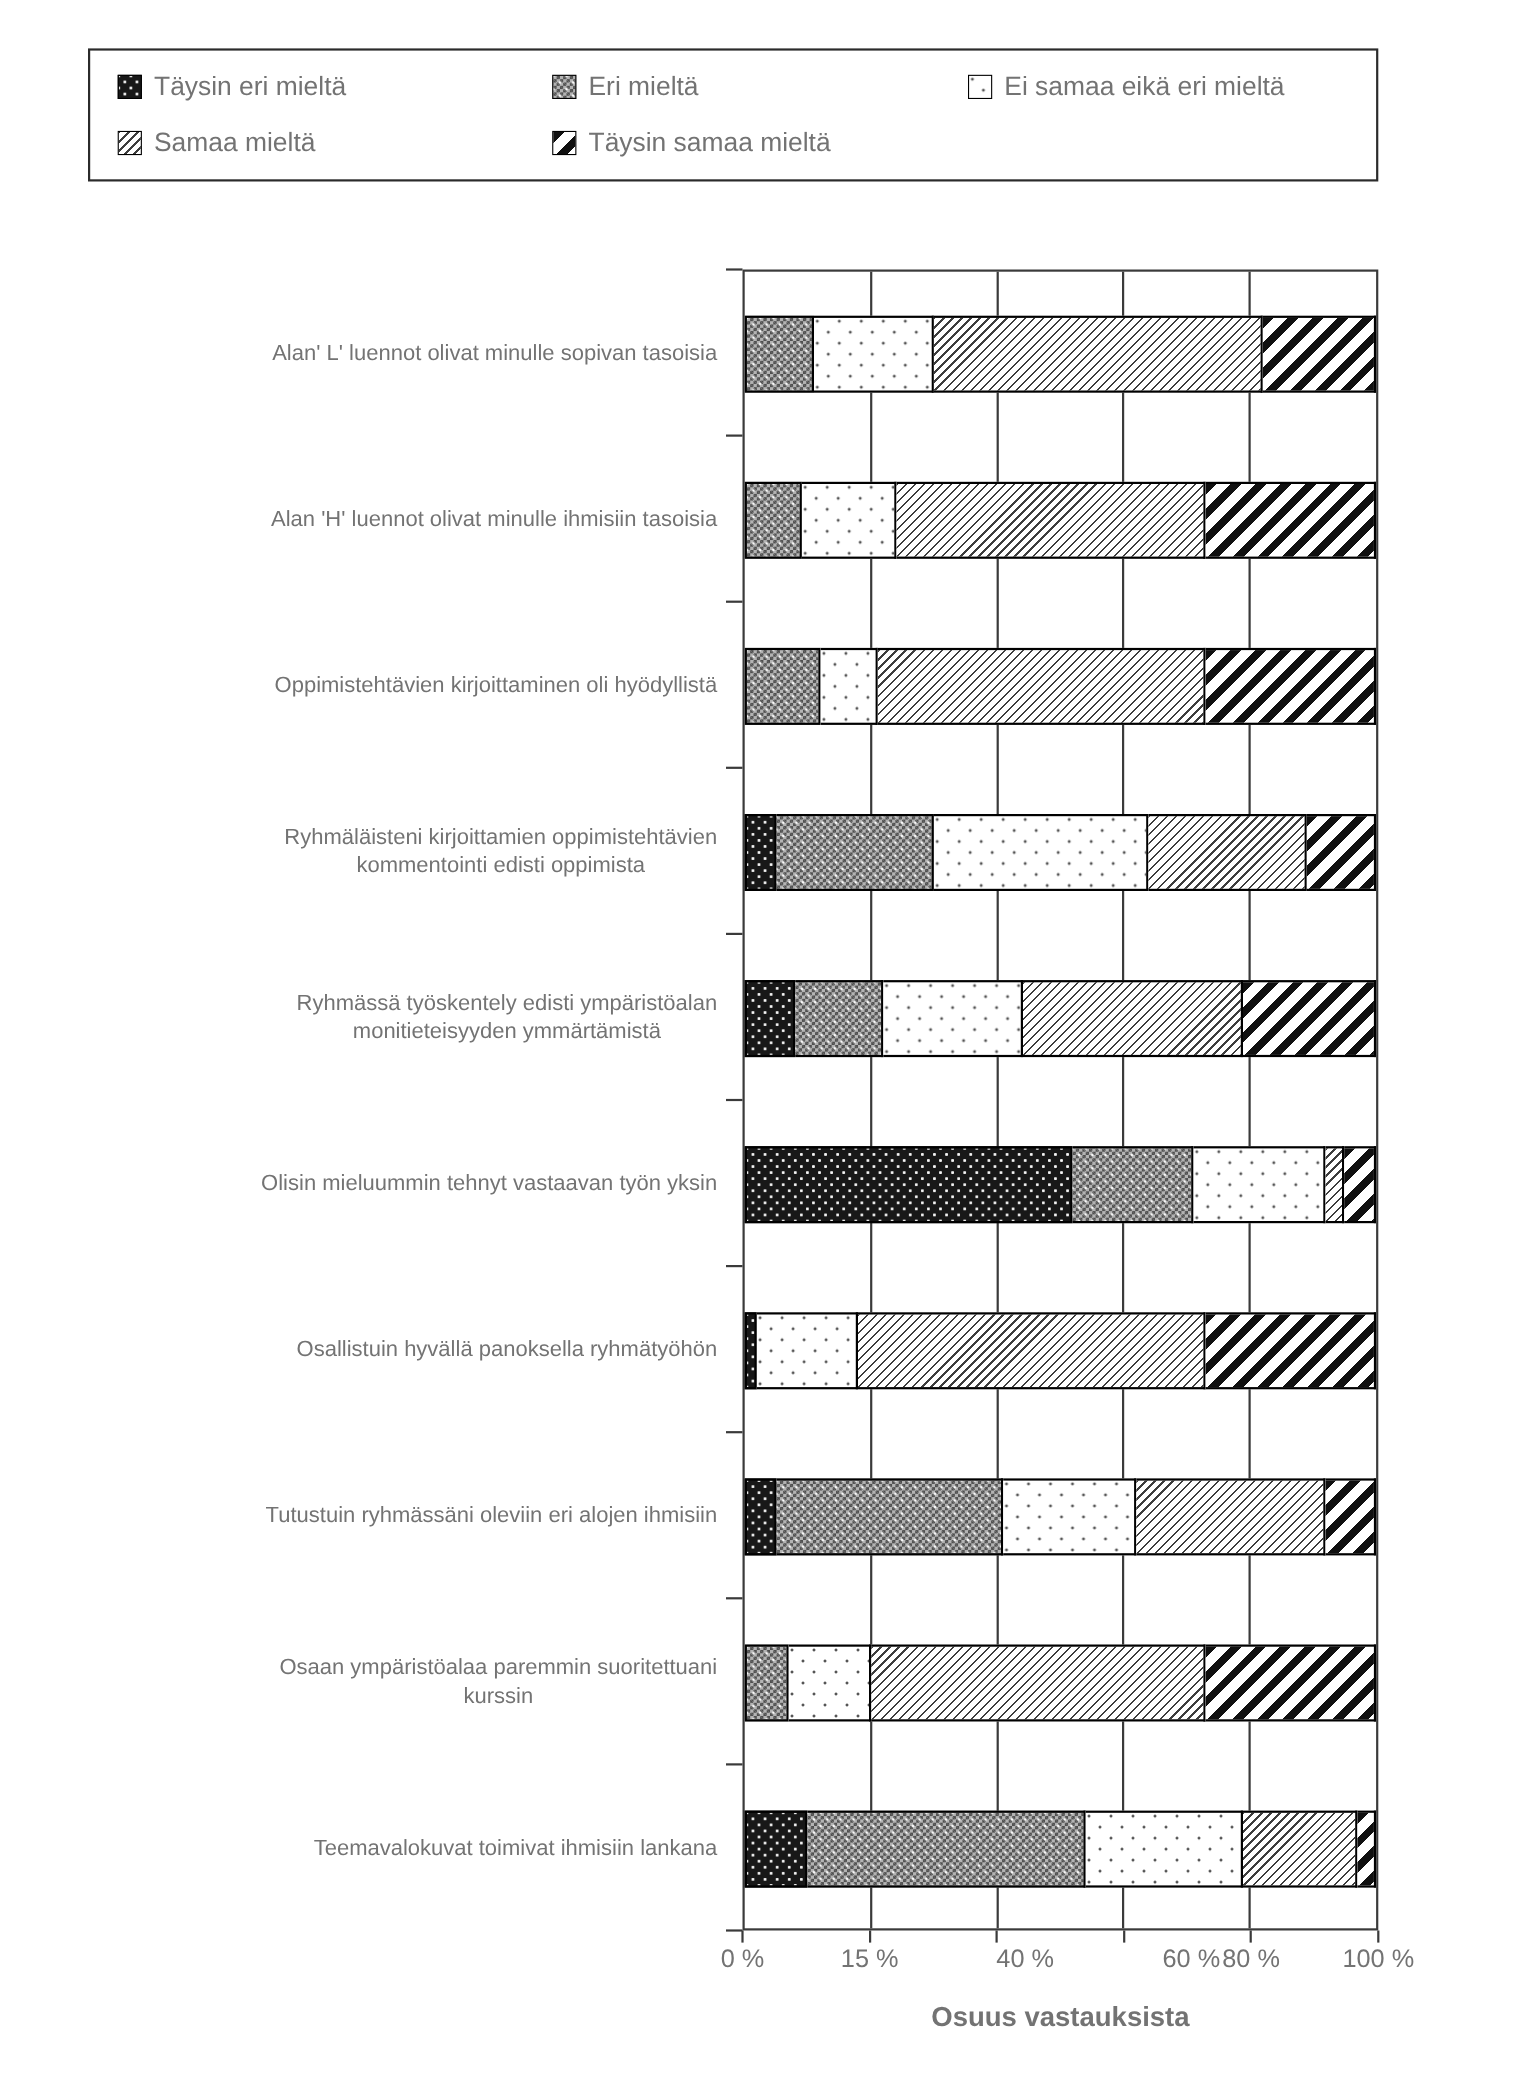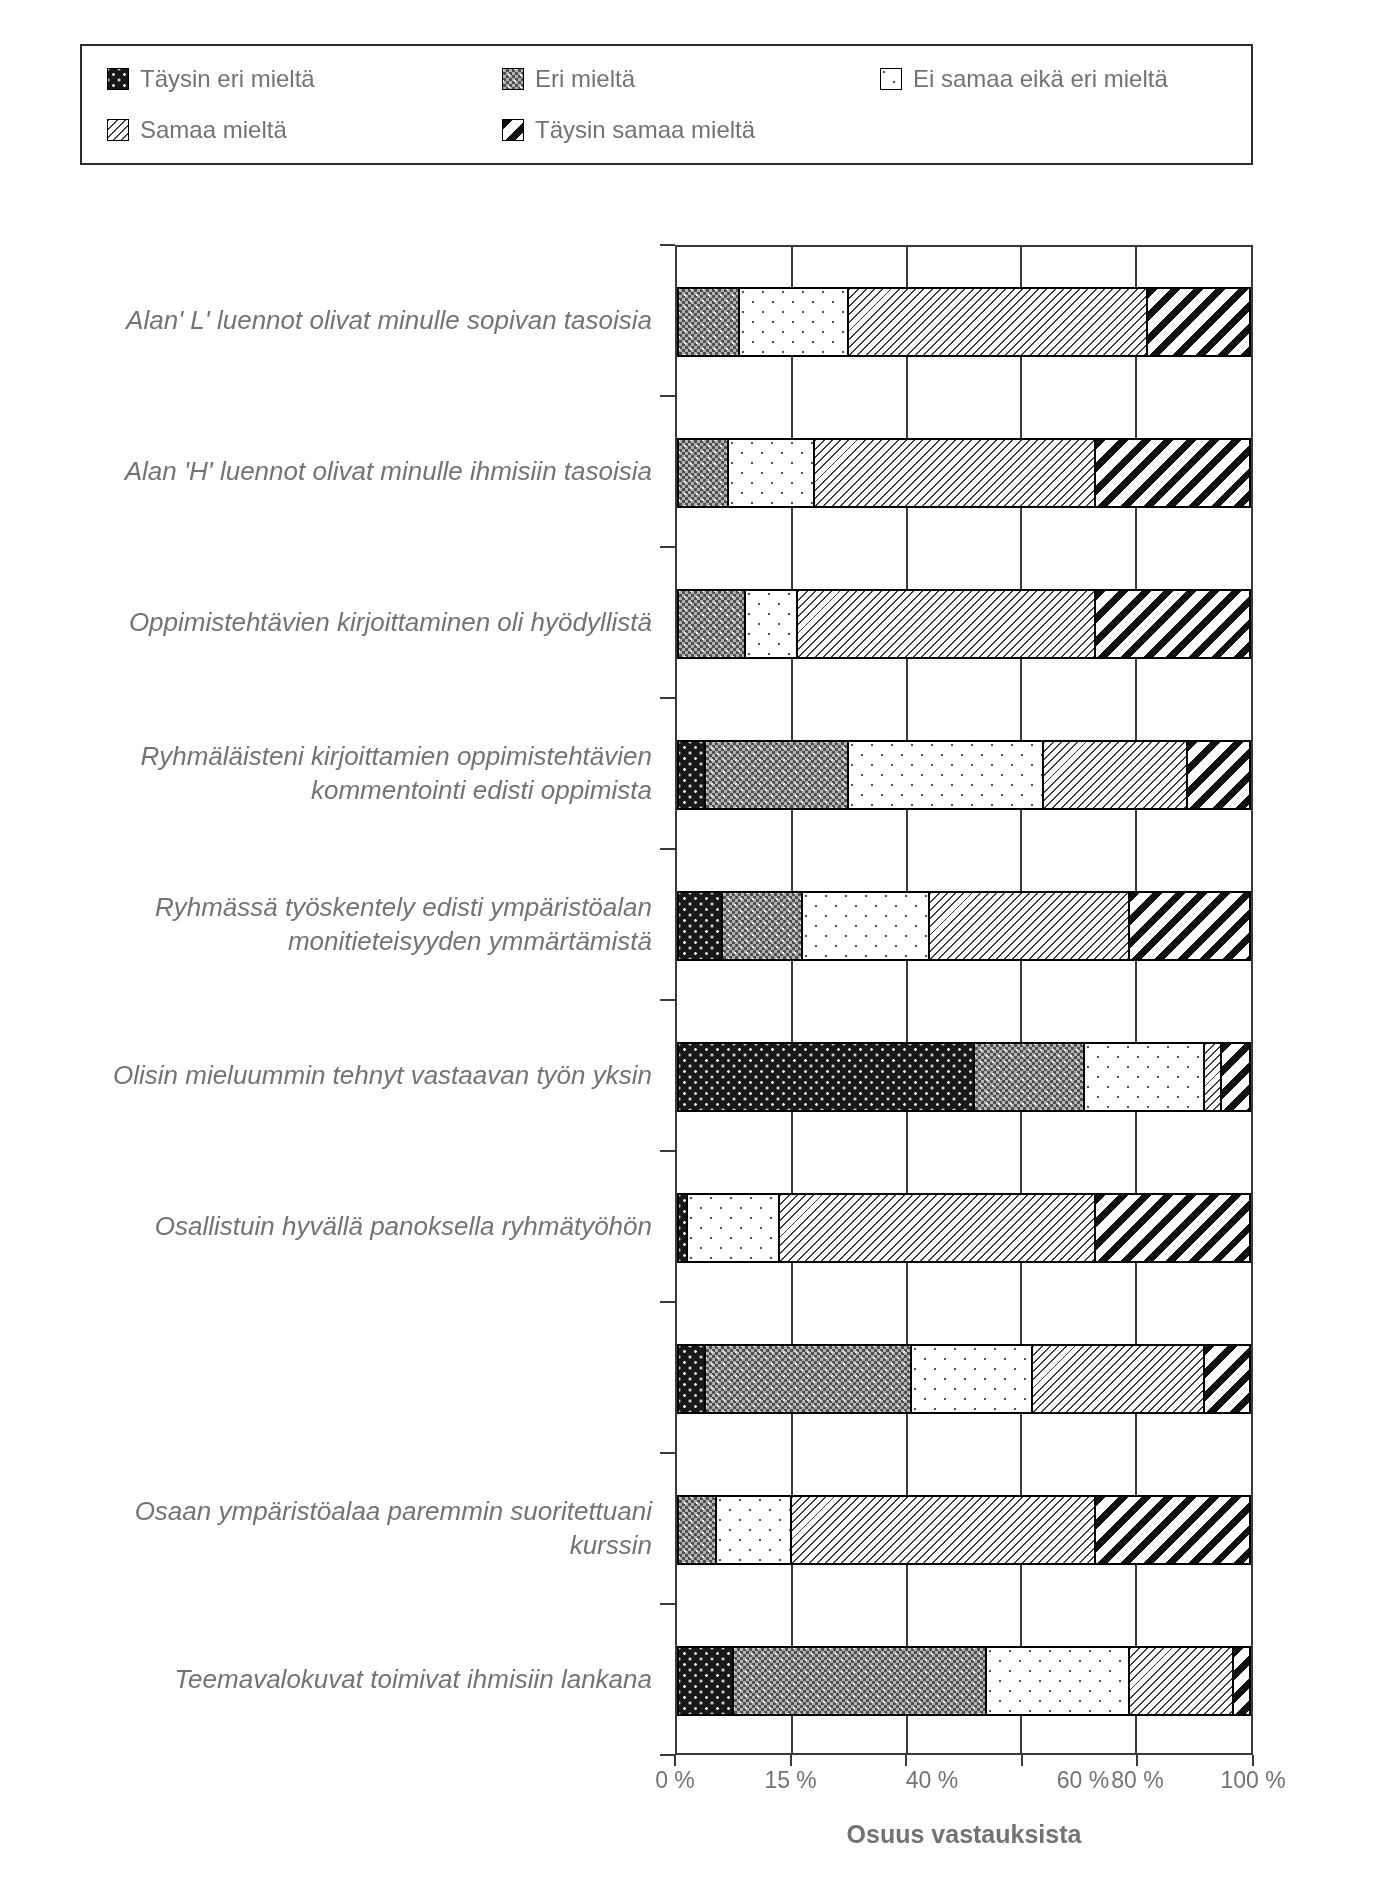--- a/index.html
+++ b/index.html
@@ -60,21 +60,21 @@
   }
   .gridline{position:absolute;top:0;bottom:0;width:2px;background:#3a3a3a;}
   .bar{position:absolute;left:0;right:0;height:70px;display:flex;z-index:2;}
   .seg{height:100%;box-sizing:border-box;border:2px solid #000;}
   .seg + .seg{border-left:none;}
   .cat-label{
     position:absolute;left:48px;width:604px;display:flex;
     align-items:center;justify-content:flex-end;
   }
   .cat-label span{
-    font-size:26px;line-height:1.3;text-align:right;white-space:pre-line;font-style:italic;
+    font-size:20px;line-height:1.3;text-align:center;white-space:pre-line;
   }
   .ytick{position:absolute;height:2px;width:15px;background:#3a3a3a;left:660px;}
   .xtick{position:absolute;width:2px;height:11px;background:#3a3a3a;top:1755px;}
   .xtick-label{
     position:absolute;top:1767px;transform:translateX(-50%);
     font-size:23px;white-space:nowrap;
   }
   .x-axis-title{
     position:absolute;left:675px;width:578px;top:1820px;text-align:center;
     font-size:25px;font-weight:bold;
@@ -197,20 +197,23 @@
     </div>
     <div class="cat-label" style="top: 849px; height: 151px;">
       <span>Ryhmässä työskentely edisti ympäristöalan
 monitieteisyyden ymmärtämistä</span>
     </div>
     <div class="cat-label" style="top: 1000px; height: 151px;">
       <span>Olisin mieluummin tehnyt vastaavan työn yksin</span>
     </div>
     <div class="cat-label" style="top: 1151px; height: 151px;">
       <span>Osallistuin hyvällä panoksella ryhmätyöhön</span>
+    </div>
+    <div class="cat-label" style="top: 1302px; height: 151px;">
+      <span>Tutustuin ryhmässäni oleviin eri alojen ihmisiin</span>
     </div>
     <div class="cat-label" style="top: 1453px; height: 151px;">
       <span>Osaan ympäristöalaa paremmin suoritettuani
 kurssin</span>
     </div>
     <div class="cat-label" style="top: 1604px; height: 151px;">
       <span>Teemavalokuvat toimivat ihmisiin lankana</span>
     </div>
     <div class="ytick" style="top: 244px;"></div>
     <div class="ytick" style="top: 395px;"></div>

